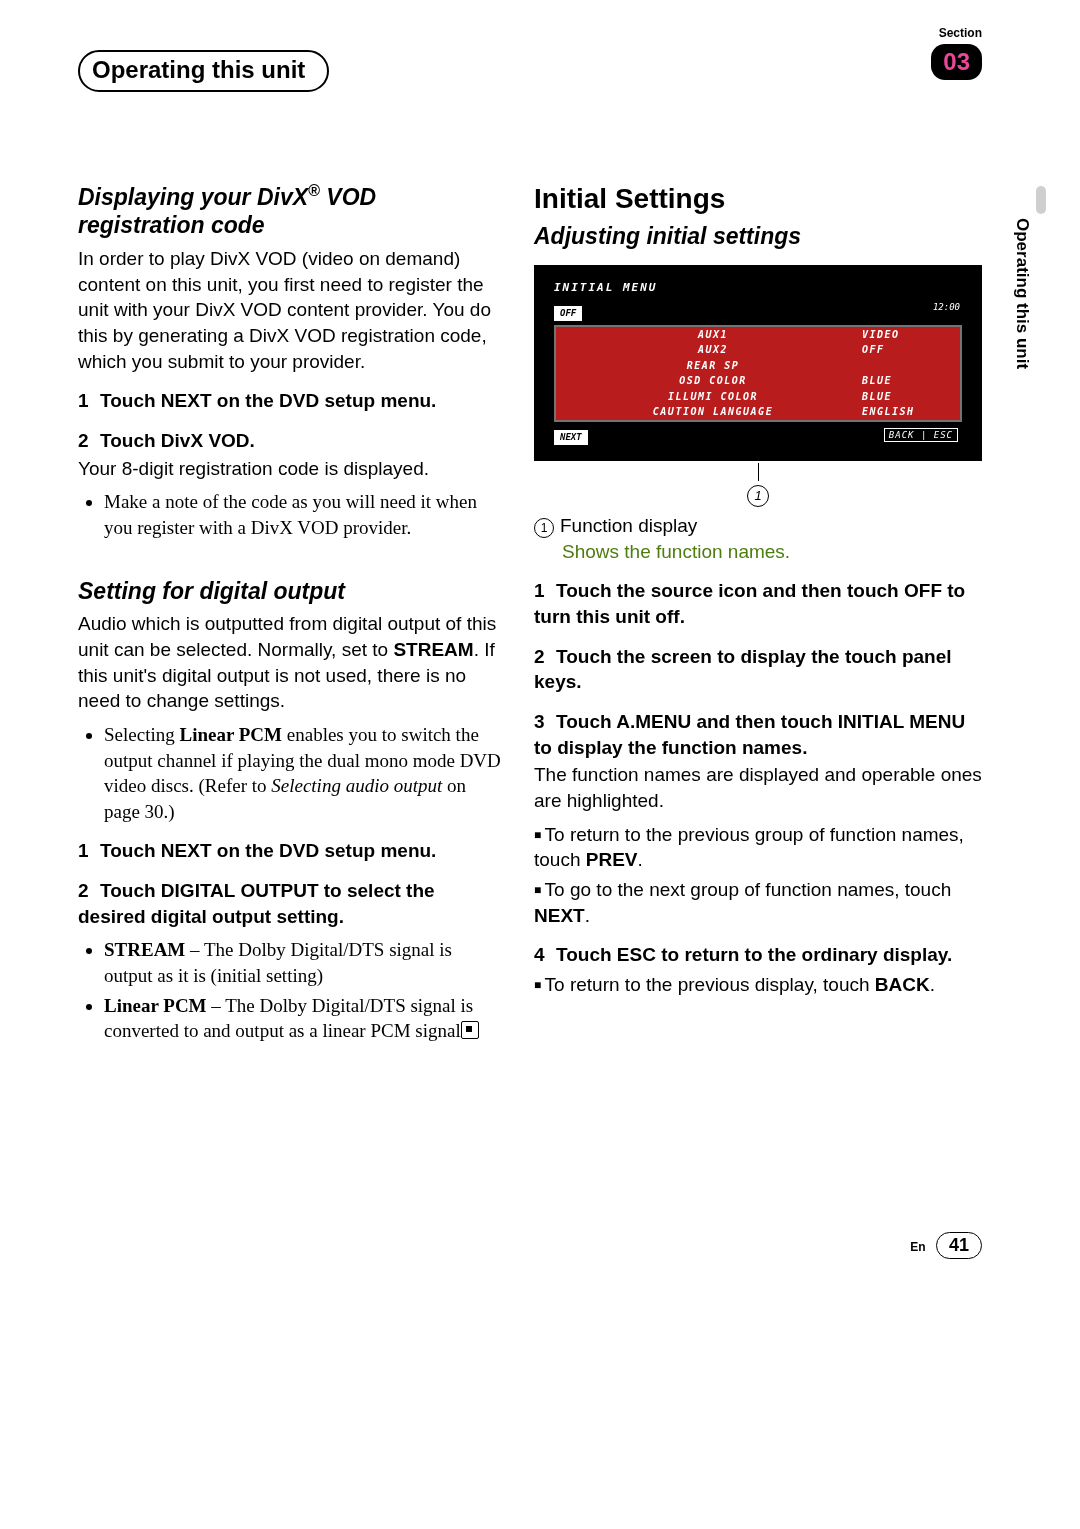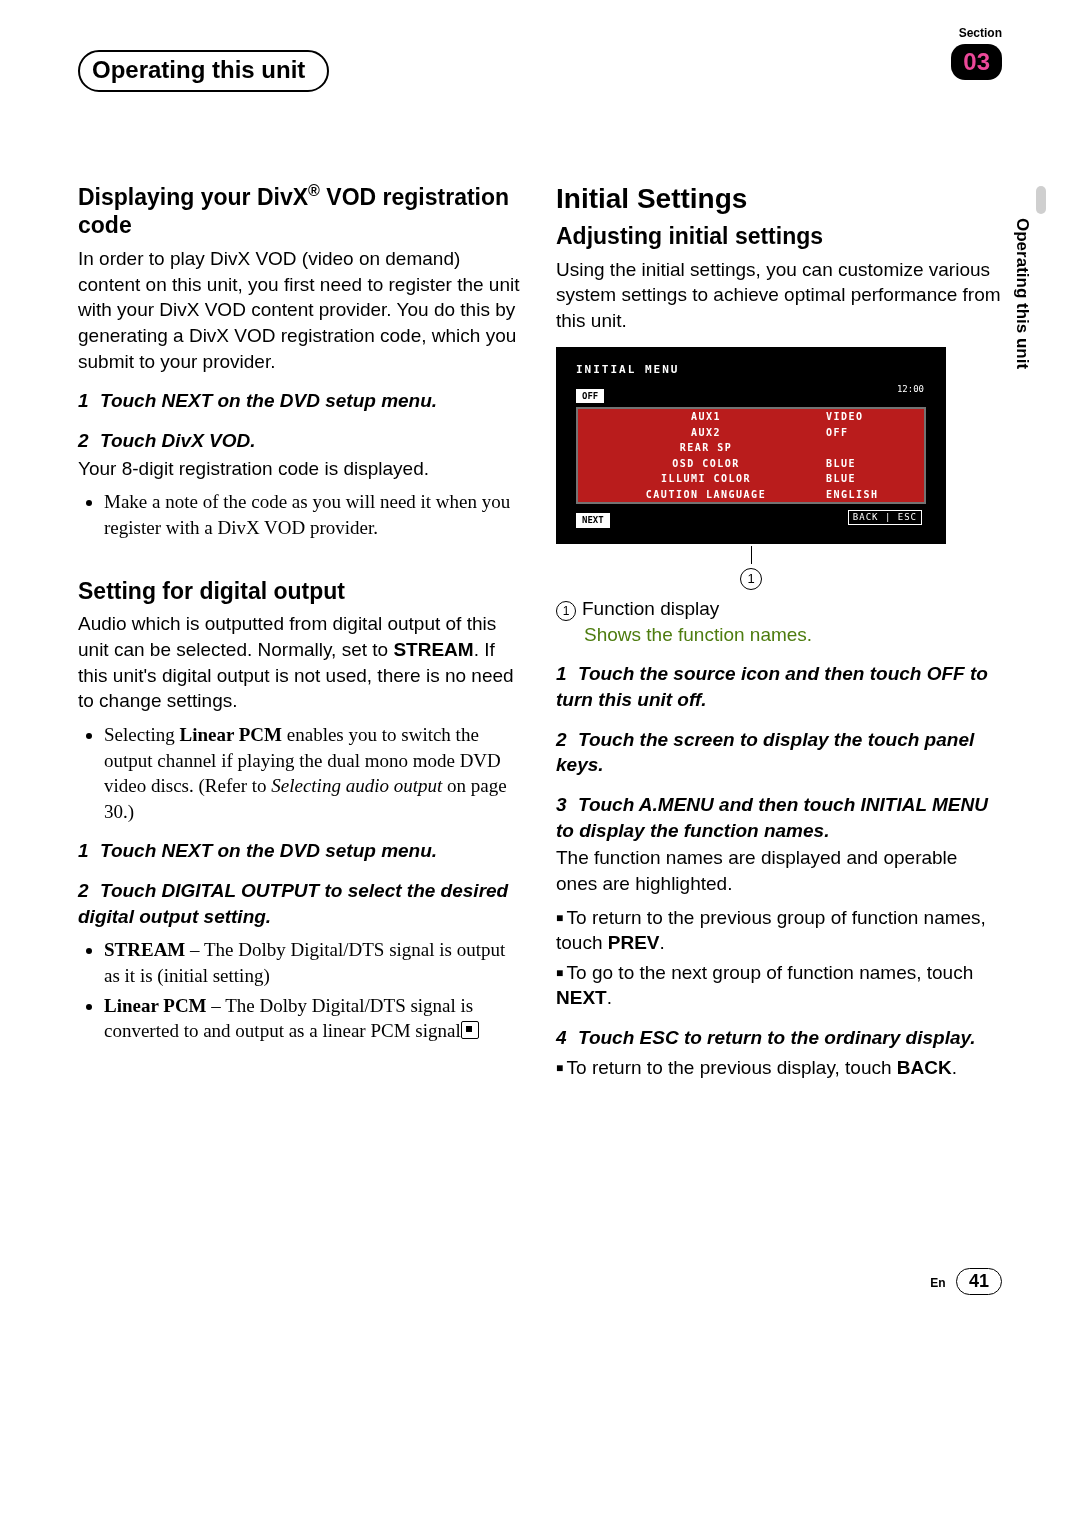--- a/index.html
+++ b/index.html
@@ -4,21 +4,21 @@
 <style>
   body {
     margin: 0;
     padding: 0;
     background: #fff;
     font-family: "Helvetica Neue", Arial, sans-serif;
     color: #000;
     width: 1080px;
   }
   .page {
-    padding: 40px 78px 60px 78px;
+    padding: 40px 98px 60px 78px;
     position: relative;
     box-sizing: border-box;
   }
   .top-bar {
     position: relative;
     height: 50px;
     margin-bottom: 90px;
   }
   .top-title-box {
     position: absolute;
@@ -56,31 +56,31 @@
   .col {
     flex: 1;
     font-size: 19px;
     line-height: 1.35;
   }
   h2 {
     font-size: 23px;
     font-weight: 800;
     margin: 0 0 6px 0;
     line-height: 1.25;
+    font-style: italic;
   }
   h1.big {
     font-size: 28px;
     font-weight: 800;
     margin: 0 0 4px 0;
   }
   p { margin: 0 0 8px 0; }
   .step {
     font-weight: 700;
     margin: 14px 0 2px 0;
-    font-style: italic;
   }
   .step .num { display: inline-block; width: 22px; }
   ul.bul {
     list-style: disc;
     margin: 8px 0 8px 26px;
     padding: 0;
     font-family: Liberation Serif, serif;
   }
   ul.bul li { margin-bottom: 4px; }
   .sq-bul {
@@ -120,22 +120,23 @@
     position: absolute;
     right: 34px;
     top: 186px;
     width: 10px;
     height: 28px;
     background: #cfcfcf;
     border-radius: 5px;
   }
   .screen {
     margin: 14px 0 6px 0;
-    width: 390px;
+    width: 448px;
     display: block;
+    font-style: italic;
   }
   .scr-outer {
     border: 8px solid #000;
     background: #000;
     position: relative;
     padding: 6px;
   }
   .scr-titlebar {
     color: #fff;
     font-family: monospace;
@@ -303,21 +304,20 @@
       <p class="step"><span class="num">2</span><span>Touch DIGITAL OUTPUT to select the desired digital output setting.</span></p>
       <ul class="bul">
         <li><strong>STREAM</strong><span> – The Dolby Digital/DTS signal is output as it is (initial setting)</span></li>
         <li><strong>Linear PCM</strong><span> – The Dolby Digital/DTS signal is converted to and output as a linear PCM signal</span><span class="stop-icon"></span></li>
       </ul>
     </div>
 
     <div class="col">
       <h1 class="big">Initial Settings</h1>
       <h2>Adjusting initial settings</h2>
-      <p>Using the initial settings, you can customize various system settings to achieve optimal performance from this unit.</p>
 
       <div class="screen">
         <div class="scr-outer">
           <div class="scr-titlebar">INITIAL MENU</div>
           <span class="scr-off">OFF</span>
           <span class="scr-time">12:00</span>
           <div class="scr-panel">
             <div class="scr-row">
                 <span class="l">AUX1</span>
                 <span class="r">VIDEO</span>

